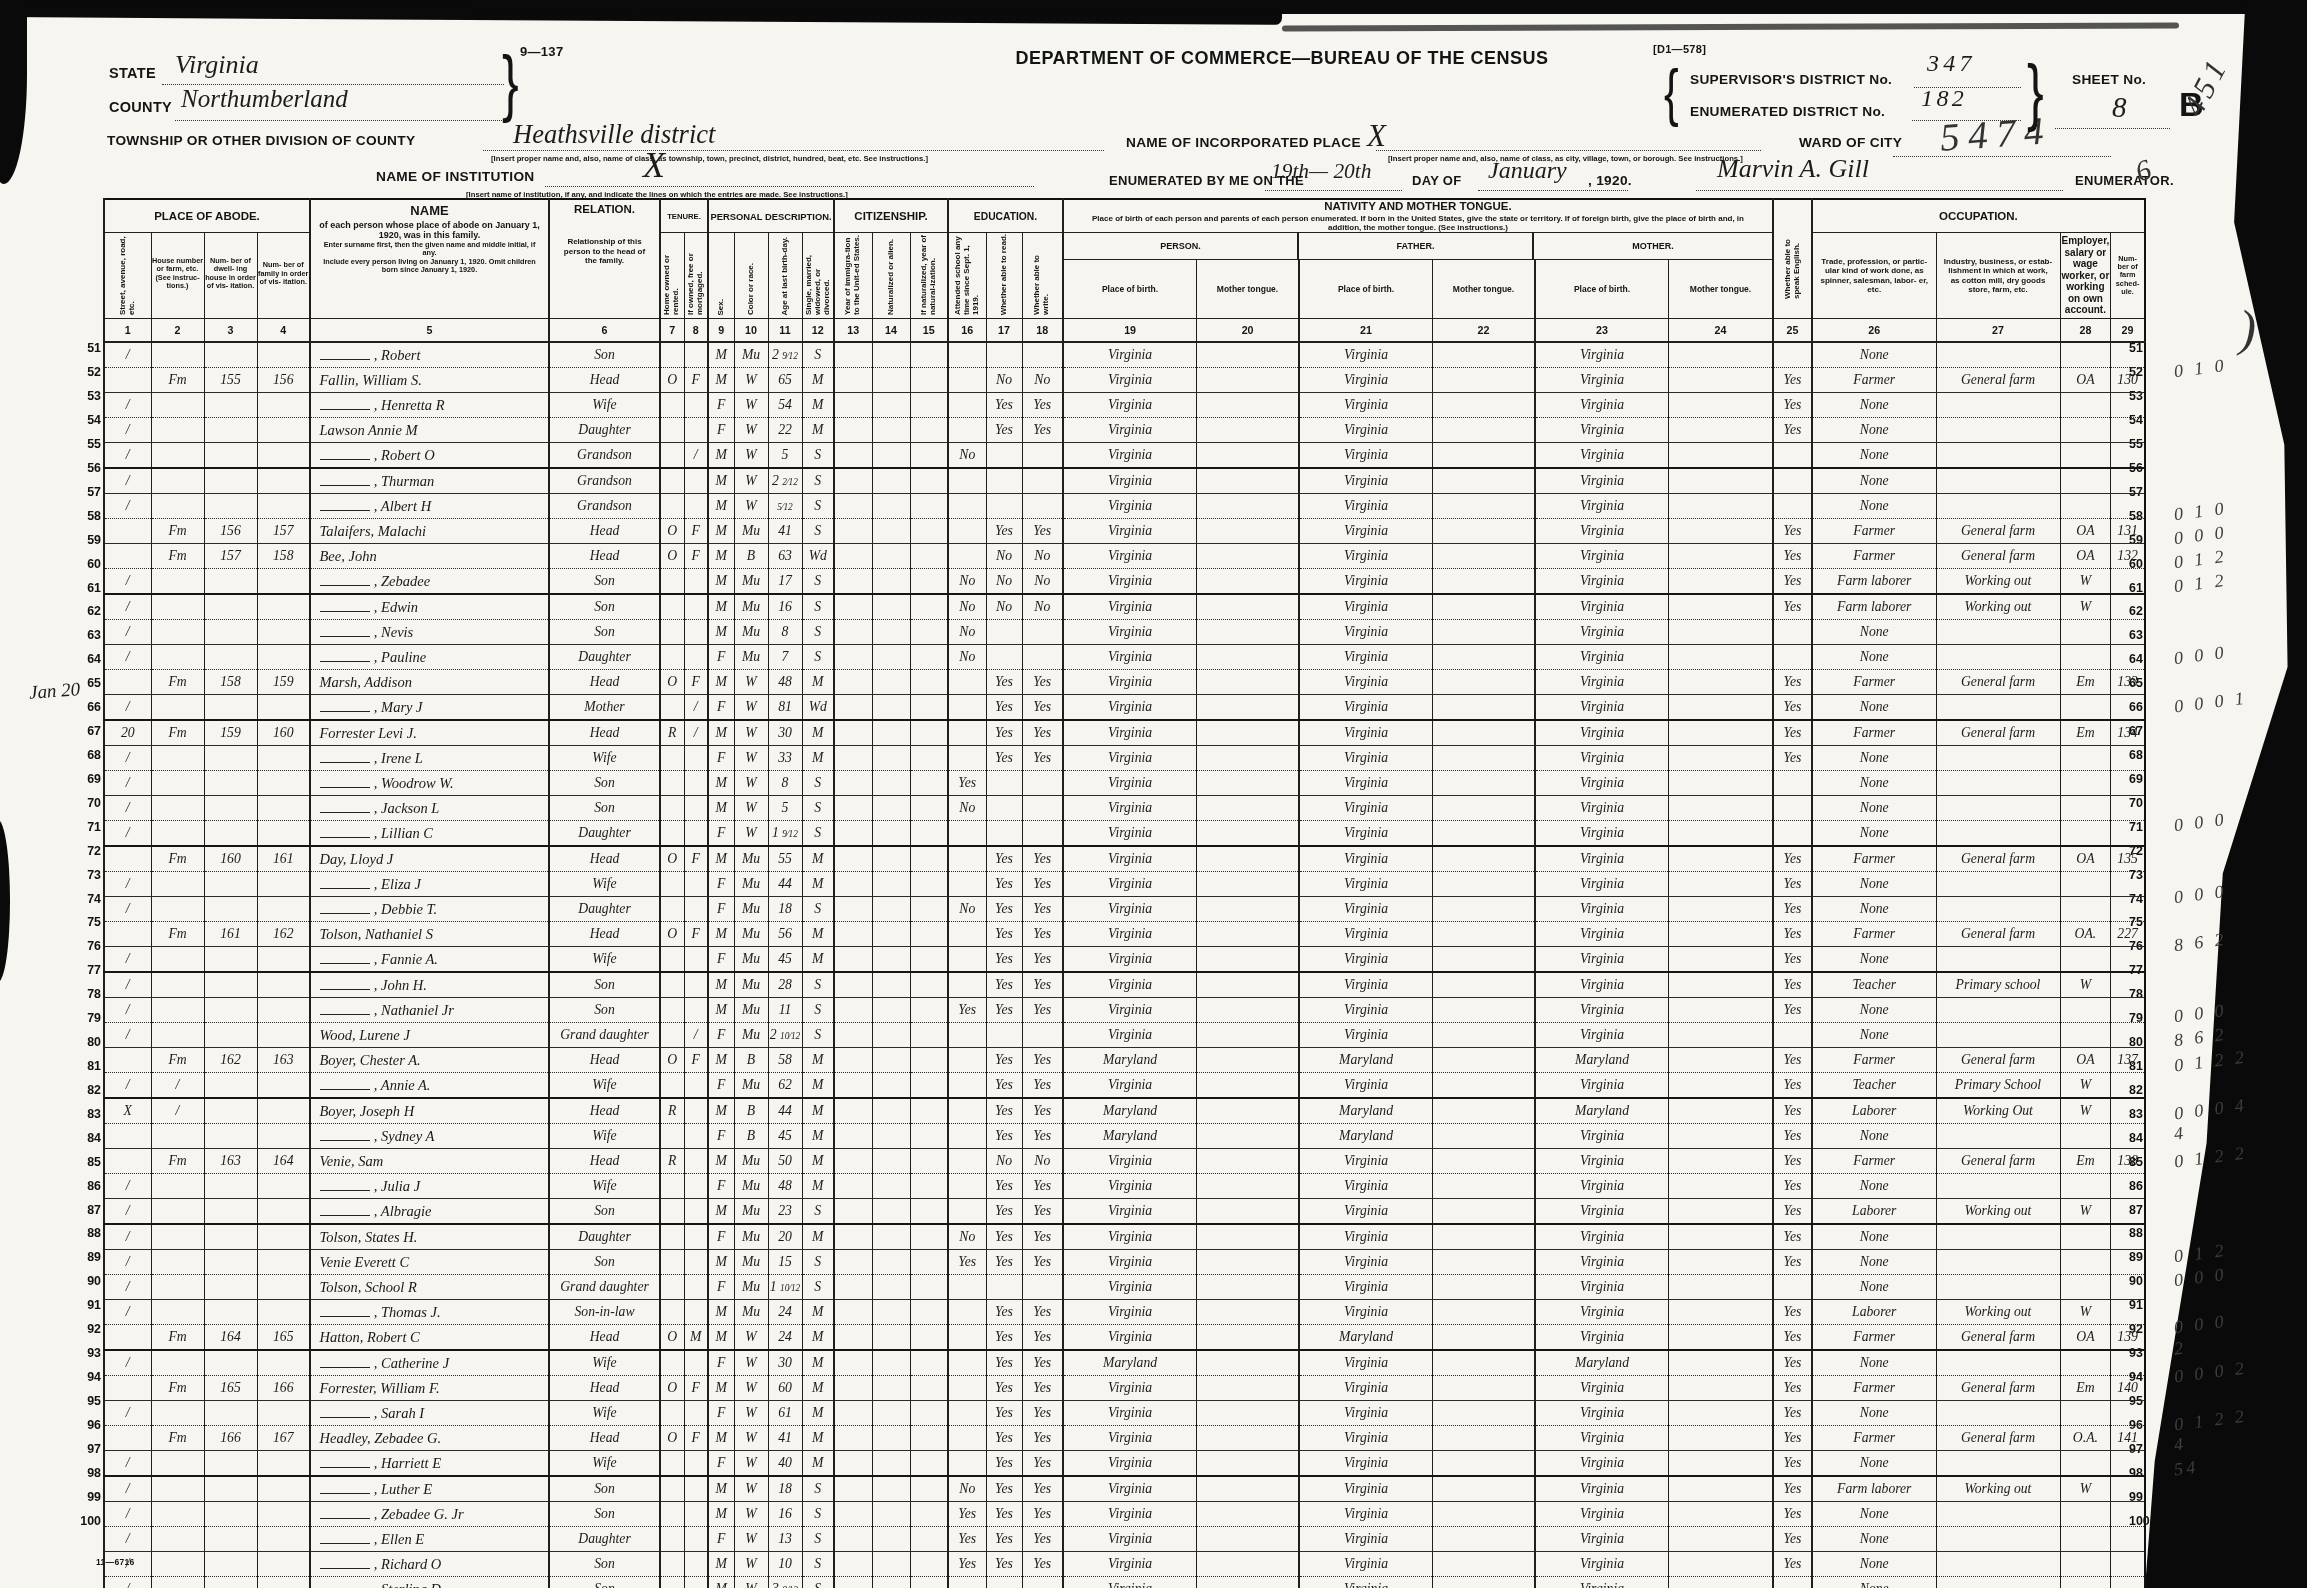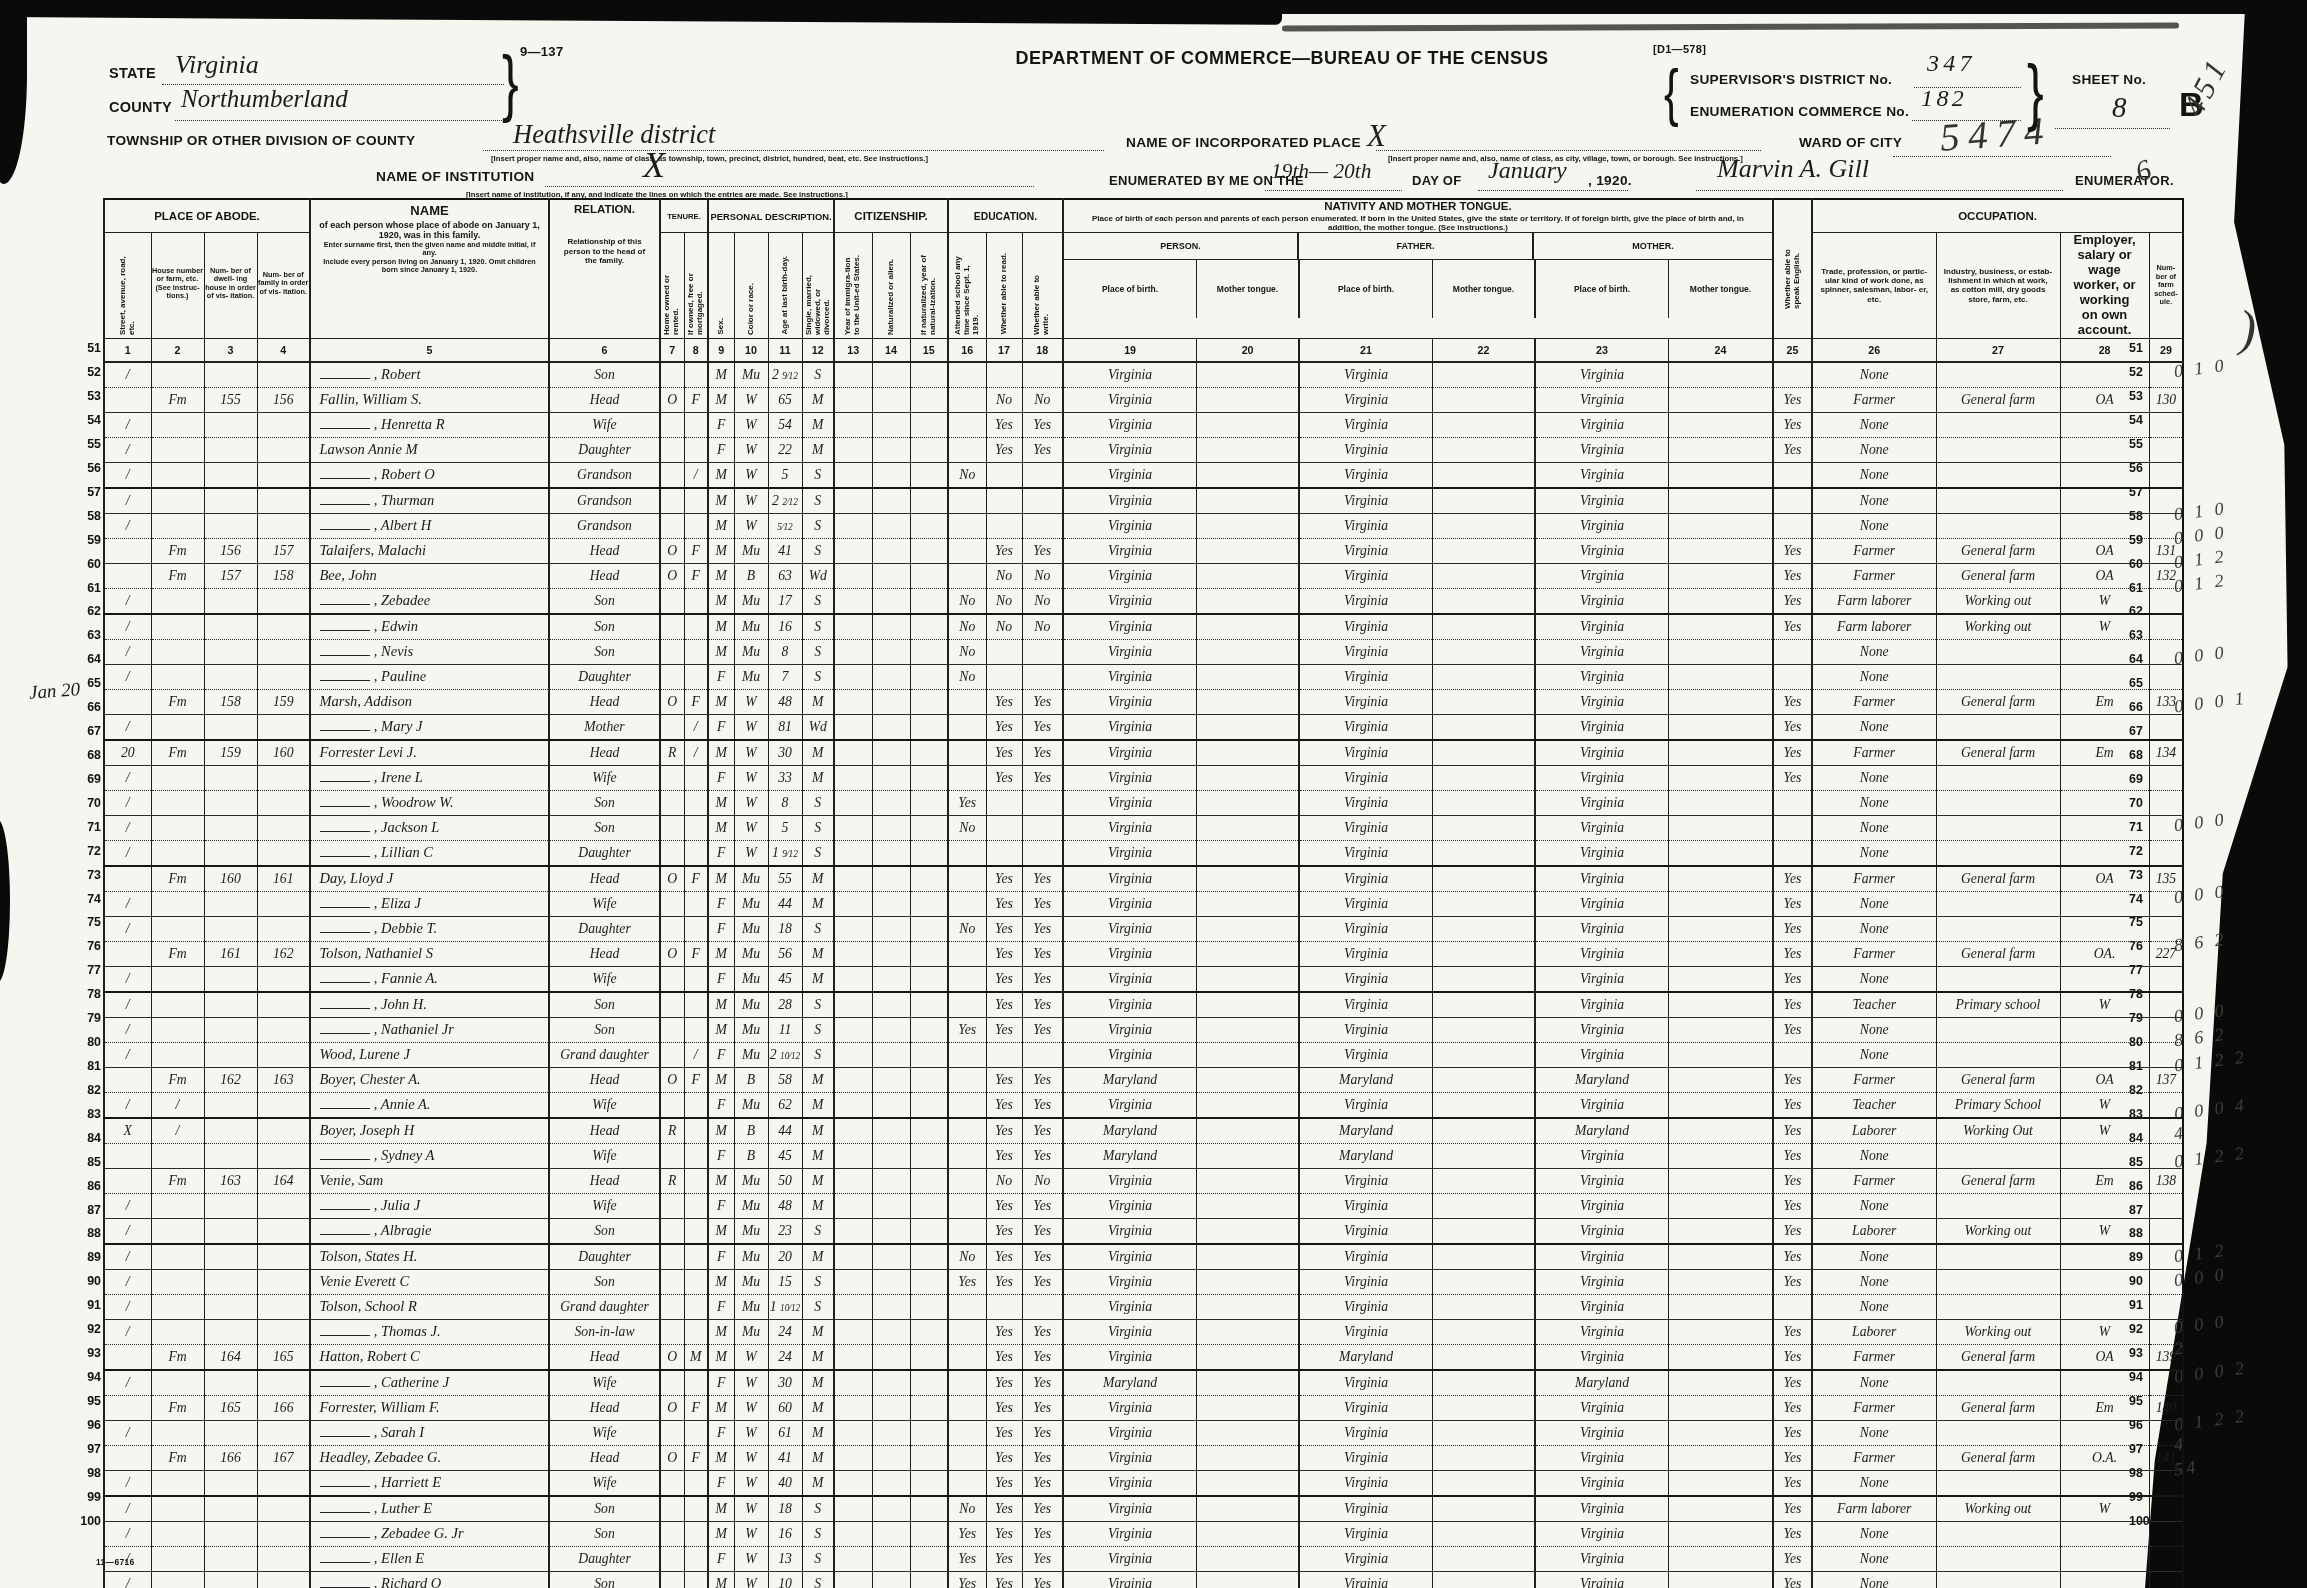--- a/index.html
+++ b/index.html
@@ -75,21 +75,21 @@
 
   <div class="abs lbl" style="left:376px;top:169px;font-size:13.7px;">NAME OF INSTITUTION</div>
   <div class="abs hw" style="left:643px;top:144px;font-size:36px;">X</div>
   <div class="abs dotline" style="left:545px;top:186px;width:489px;"></div>
   <div class="abs note" style="left:466px;top:190px;">[Insert name of institution, if any, and indicate the lines on which the entries are made.   See instructions.]</div>
 
   <div class="abs" style="left:1664px;top:67px;font-size:44px;transform:scaleY(1.45);font-weight:300;">{</div>
   <div class="abs lbl" style="left:1690px;top:72px;font-size:13.7px;">SUPERVISOR'S DISTRICT No.</div>
   <div class="abs hw" style="left:1927px;top:50px;font-size:24px;letter-spacing:4.3px;">347</div>
   <div class="abs dotline" style="left:1914px;top:87px;width:107px;"></div>
-  <div class="abs lbl" style="left:1690px;top:104px;font-size:13.7px;">ENUMERATION COMMERCE No.</div>
+  <div class="abs lbl" style="left:1690px;top:104px;font-size:13.7px;">ENUMERATED DISTRICT No.</div>
   <div class="abs hw" style="left:1921px;top:85px;font-size:24px;letter-spacing:3.4px;">182</div>
   <div class="abs dotline" style="left:1912px;top:120px;width:109px;"></div>
   <div class="abs" style="left:2027px;top:62px;font-size:50px;transform:scaleY(1.5);font-weight:300;">}</div>
   <div class="abs lbl" style="left:2072px;top:72px;font-size:13.7px;">SHEET No.</div>
   <div class="abs hw" style="left:2112px;top:91px;font-size:29px;">8</div>
   <div class="abs dotline" style="left:2055px;top:128px;width:115px;"></div>
   <div class="abs lbl" style="left:2179px;top:85px;font-size:34px;">B</div>
 
   <div class="abs lbl" style="left:1109px;top:173px;font-size:13px;">ENUMERATED BY ME ON THE</div>
   <div class="abs hw" style="left:1271px;top:159px;font-size:21.4px;">19th— 20th</div>
@@ -335,21 +335,21 @@
        </div>
      </div>
           </td>
           <td class="hL" style="vertical-align:middle">
             <span class="sm" style="font-size:8px;padding:0 6.8px">Trade, profession, or partic- ular kind of work done, as spinner, salesman, labor- er, etc.</span>
           </td>
           <td class="" style="vertical-align:middle">
             <span class="sm" style="font-size:8px;padding:0 6.8px">Industry, business, or estab- lishment in which at work, as cotton mill, dry goods store, farm, etc.</span>
           </td>
           <td class="" style="vertical-align:middle">
-            <span class="sm" style="font-size:13px;padding:0 13px">Employer, salary or wage worker, or working on own account.</span>
+            <span class="sm" style="font-size:10px;padding:0 1px">Employer, salary or wage worker, or working on own account.</span>
           </td>
           <td class="" style="vertical-align:middle">
             <span class="sm" style="font-size:7.3px;padding:0 1.7px">Num- ber of farm sched- ule.</span>
           </td>
         </tr>
         <tr class="nums">
           <td class="hL">1</td>
           <td class="">2</td>
           <td class="">3</td>
           <td class="">4</td>

